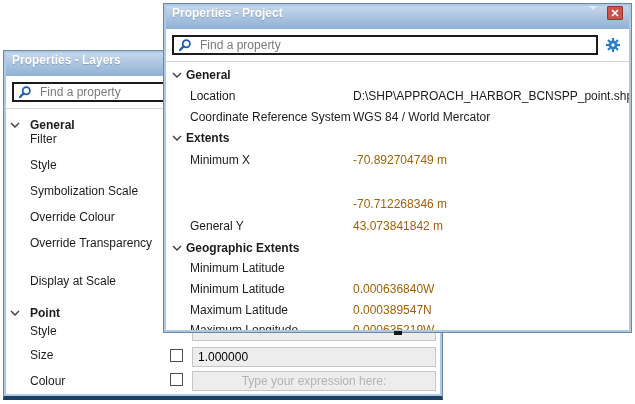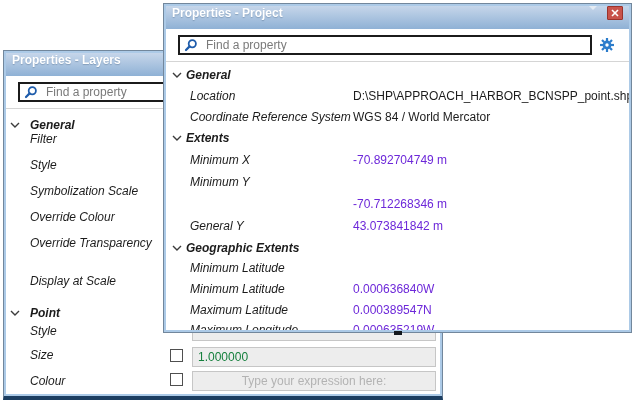--- a/index.html
+++ b/index.html
@@ -13,45 +13,45 @@
   .titlebar{height:23px;flex:0 0 23px;background:linear-gradient(#c6d6ea,#8fb1d5);
             display:flex;align-items:flex-start;padding:0 6px;box-sizing:border-box;}
   .titlebar .title{color:#ffffff;font-weight:bold;font-size:12px;white-space:nowrap;
                    text-shadow:0 1px 1px rgba(60,90,120,.35);}
   .titlebar .spacer{flex:1;}
   .win-chevron{width:0;height:0;border-left:4px solid transparent;border-right:4px solid transparent;
                border-top:4px solid #e4ebf3;margin-right:10px;cursor:pointer;}
   .close-btn{width:16px;height:14px;background:#c8534b;border:1px solid #9c332c;border-radius:1px;
              display:flex;align-items:center;justify-content:center;cursor:pointer;box-sizing:border-box;}
   .panel-body{flex:1;background:#ffffff;display:flex;flex-direction:column;overflow:hidden;}
-  .searchrow{flex:0 0 26px;display:flex;align-items:center;gap:5px;padding:3px 12px;
+  .searchrow{flex:0 0 26px;display:flex;align-items:center;gap:5px;padding:3px 6px;
              border-bottom:1px solid #d5d5d5;box-sizing:content-box;background:#fff;}
   .searchbox{flex:1;height:20px;border:2px solid #1b1b1b;background:#fff;display:flex;
              align-items:center;padding:0 4px;box-sizing:border-box;}
   .searchbox input{flex:1;border:none;outline:none;font:12px "Liberation Sans",sans-serif;
                    color:#333;margin-left:6px;min-width:0;background:transparent;}
   .searchbox input::placeholder{color:#7a7a7a;}
   .content{position:relative;flex:1;overflow:hidden;background:#fff;}
   
   .row{position:absolute;left:0;right:0;height:20px;line-height:20px;white-space:nowrap;}
-  .row .lbl{position:absolute;left:24px;font-style:italic;}
+  .row .lbl{position:absolute;left:24px;}
   .row .val{position:absolute;left:187px;}
-  .val.gray{color:#6d28d9;}
+  .val.gray{color:#a16207;}
   .val.dark{color:#1c1c1c;}
   .hdr .lbl{left:20px;font-weight:bold;}
   .hdr .chev{position:absolute;left:6px;top:7px;}
   .lp .row .lbl{left:24px;}
   .lp .hdr .chev{left:4px;}
   .lp .hdr .lbl{left:24px;}
   
   .ctl-check{position:absolute;left:164px;top:3px;width:13px;height:13px;background:#fff;
              border:1px solid #4f4f4f;box-sizing:border-box;cursor:pointer;}
   .ctl-input{position:absolute;left:186px;top:0;width:244px;height:20px;background:#ededed;
              border:1px solid #c6c6c6;box-sizing:border-box;font:12px "Liberation Sans",sans-serif;
-             color:#15803d;padding:0 5px;}
+             color:#000000;padding:0 5px;}
   .ctl-input.centered{text-align:center;}
   .ctl-input.centered::placeholder{color:#b3b3b3;}
   
   #layers-panel{left:3px;top:50px;width:440px;height:350px;z-index:1;border-bottom:4px solid #1c3e61;}
   #project-panel{left:163px;top:3px;width:469px;height:330px;z-index:5;}
   .grip{position:absolute;left:50%;bottom:-3px;transform:translateX(-50%);width:8px;height:4px;
         background:#14181c;cursor:ns-resize;}
   .gearwrap{flex:0 0 20px;display:flex;align-items:center;justify-content:center;cursor:pointer;}
 </style>
 </head>
@@ -198,21 +198,20 @@
           <svg class="chev" width="10" height="7" viewBox="0 0 10 7">
               <polyline points="1,1 5,5 9,1" fill="none" stroke="#3c3c3c" stroke-width="1.4"></polyline>
             </svg>
           <span class="lbl">Extents</span>
         </div>
         <div class="row" style="top:88px">
           <span class="lbl">Minimum X</span>
           <span class="val gray">-70.892704749 m</span>
         </div>
         <div class="row" style="top:110px">
-          <span class="lbl">Minimum Y</span>
         </div>
         <div class="row" style="top:132px">
           <span class="val gray">-70.712268346 m</span>
         </div>
         <div class="row" style="top:154px">
           <span class="lbl">General Y</span>
           <span class="val gray">43.073841842 m</span>
         </div>
 
         <div class="row hdr" style="top:176px">

